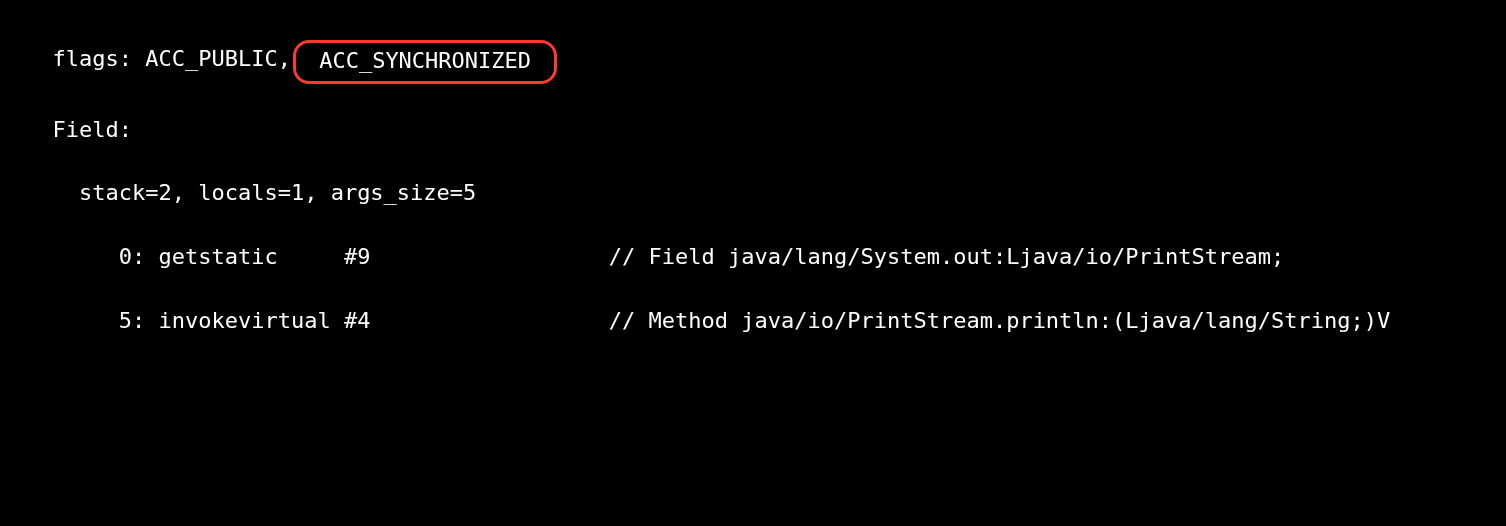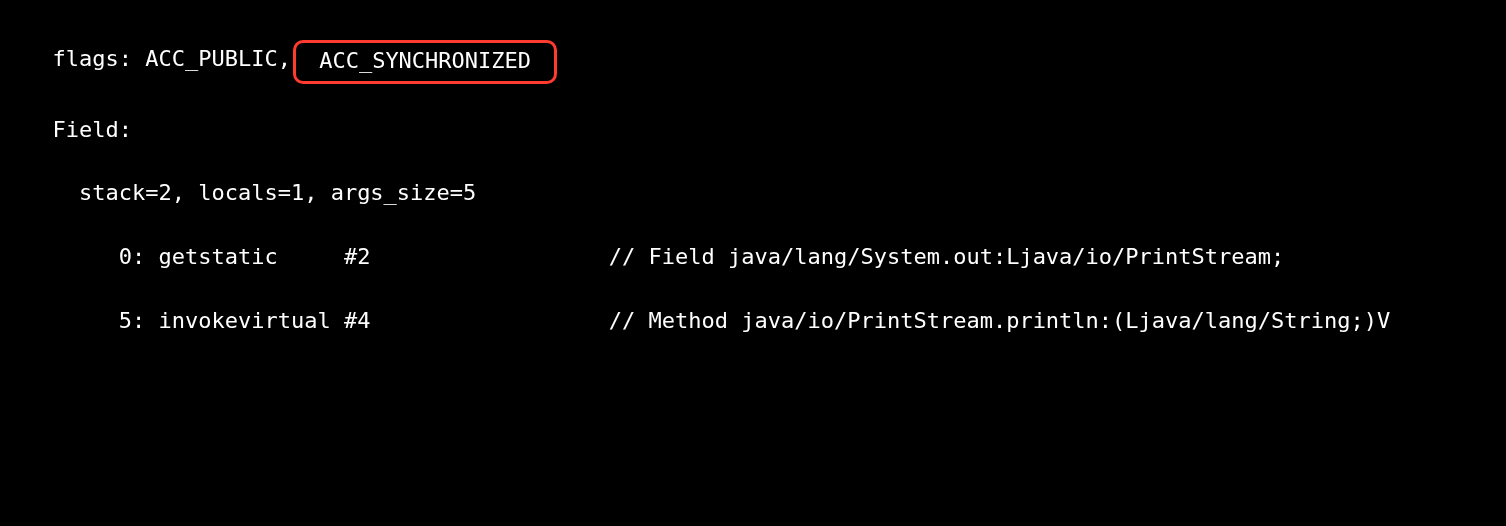--- a/index.html
+++ b/index.html
@@ -16,35 +16,35 @@
     padding: 6px 0 10px 26px;
     white-space: pre;
   }
   .line {
     display: block;
     white-space: pre;
   }
   .highlight-box {
     display: inline-block;
     border: 3px solid #ff3a2f;
-    border-radius: 10px;
+    border-radius: 16px;
     padding: 2px 10px 4px 10px;
     margin-left: 2px;
     position: relative;
     top: 2px;
   }
 </style>
 </head>
 <body>
 
 <div class="code-block">
 <span class="line"><span>  flags: ACC_PUBLIC,</span><span class="highlight-box"> ACC_SYNCHRONIZED </span></span>
 <span class="line">  Field:</span>
 <span class="line">    stack=2, locals=1, args_size=5</span>
-<span class="line">       0: getstatic     #2                  // Field java/lang/System.out:Ljava/io/PrintStream;</span>
+<span class="line">       0: getstatic     #9                  // Field java/lang/System.out:Ljava/io/PrintStream;</span>
 <span class="line">       5: invokevirtual #4                  // Method java/io/PrintStream.println:(Ljava/lang/String;)V</span>
 
 
 
 
 
 
 
 </div>
 

